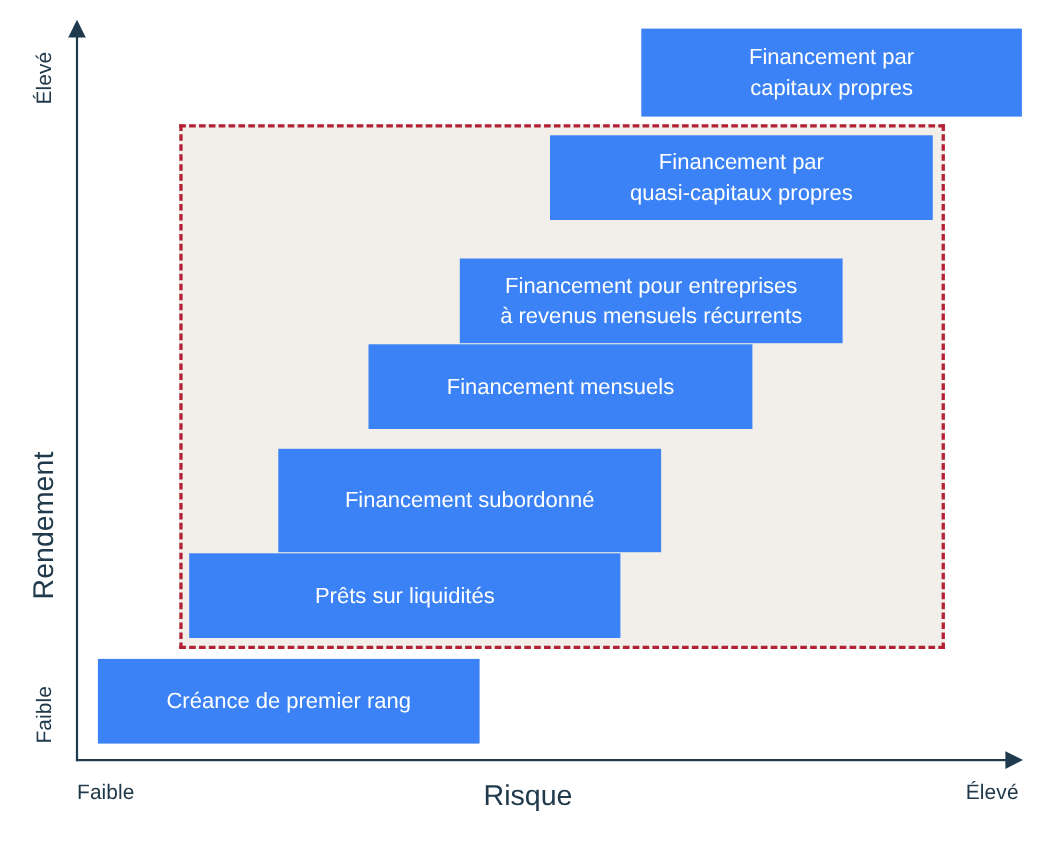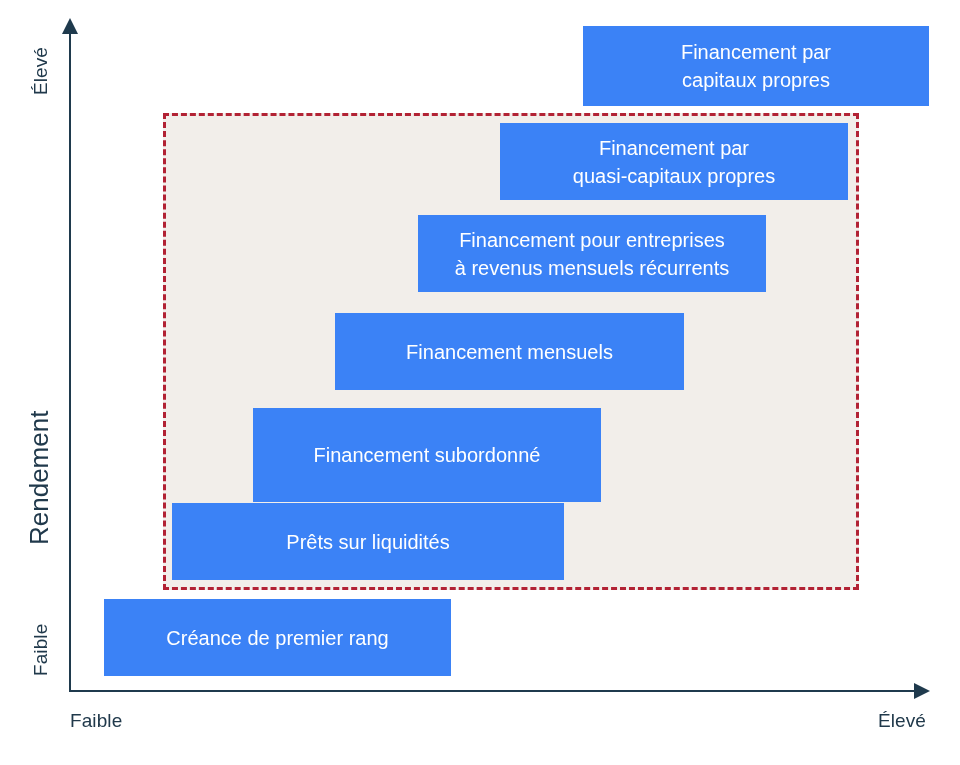--- a/index.html
+++ b/index.html
@@ -147,32 +147,33 @@
 
 <div id="canvas">
 
   <div id="highlight-region"></div>
 
   <div id="tier-container">
       <div class="tier-box" style="left: 583px; top: 26px; width: 346px; height: 80px;">Financement par
 capitaux propres</div>
       <div class="tier-box" style="left: 500px; top: 123px; width: 348px; height: 77px;">Financement par
 quasi-capitaux propres</div>
-      <div class="tier-box" style="left: 418px; top: 215px; width: 348px; height: 77px;">Financement pour entreprises
+      <div class="tier-box" style="left: 418px; top: 235px; width: 348px; height: 77px;">Financement pour entreprises
 à revenus mensuels récurrents</div>
       <div class="tier-box" style="left: 335px; top: 313px; width: 349px; height: 77px;">Financement mensuels</div>
       <div class="tier-box" style="left: 253px; top: 408px; width: 348px; height: 94px;">Financement subordonné</div>
       <div class="tier-box" style="left: 172px; top: 503px; width: 392px; height: 77px; text-align: right;">Prêts sur liquidités</div>
-      <div class="tier-box" style="left: 104px; top: 599px; width: 347px; height: 77px; text-align: center;">Créance de premier rang</div>
+      <div class="tier-box" style="left: 89px; top: 599px; width: 347px; height: 77px; text-align: center;">Créance de premier rang</div>
     </div>
 
   <div id="y-axis-line" class="axis-line"></div>
   <div id="y-arrow" class="arrow-head"></div>
   <div id="y-high-label" class="axis-tick-label vert">Élevé</div>
   <div id="y-low-label" class="axis-tick-label vert">Faible</div>
   <div id="y-axis-title">Rendement</div>
 
   <div id="x-axis-line" class="axis-line"></div>
   <div id="x-arrow" class="arrow-head"></div>
   <div id="x-low-label" class="axis-tick-label">Faible</div>
   <div id="x-high-label" class="axis-tick-label">Élevé</div>
+  <div id="x-axis-title">Risque</div>
 
 </div>
 
 </body></html>

